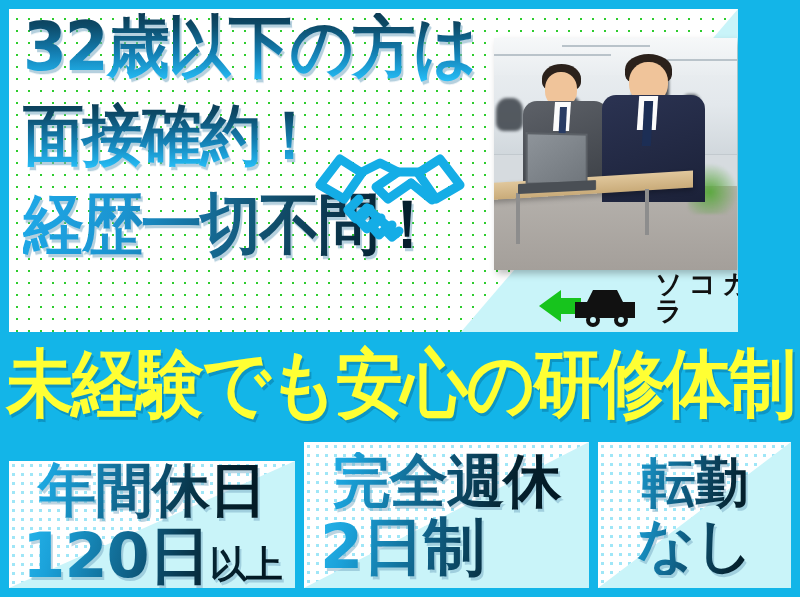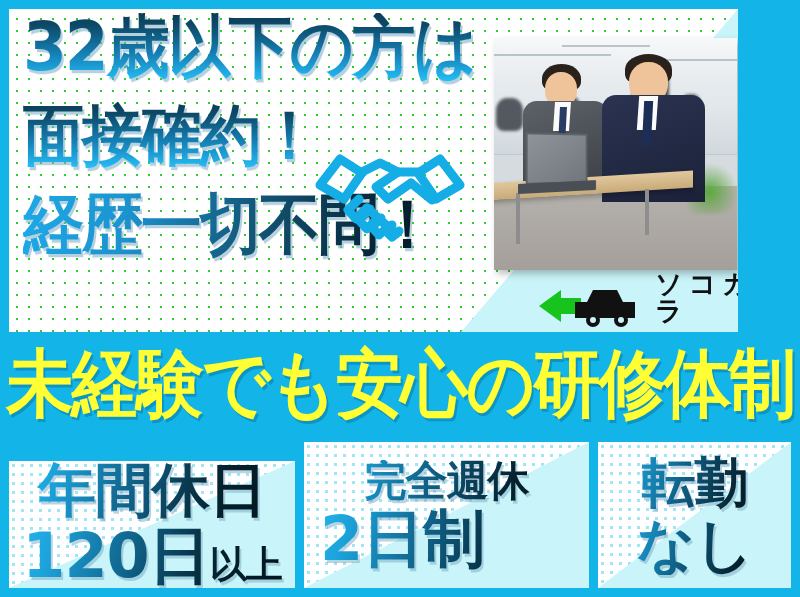--- a/index.html
+++ b/index.html
@@ -254,21 +254,21 @@
     background: linear-gradient(105deg, #2bbdf2 0%, #1ba2da 16%, #0f5d82 45%, #05222f 72%, #01121a 100%);
     -webkit-background-clip:text; background-clip:text;
     -webkit-text-fill-color:transparent; color:transparent;
     filter: drop-shadow(2px 3px 0 rgba(120,170,195,.5));
     line-height:1.02;
     letter-spacing:-1px;
   }
   .b1 .bx1 { font-size:58px; }
   .b1 .bx2 { font-size:62px; margin-top:4px; }
   .b1 .bx2 .small { font-size:37px; letter-spacing:-1px; }
-  .b2 .bx1 { font-size:42px; }
+  .b2 .bx1 { font-size:58px; }
   .b2 .bx2 { font-size:62px; margin-top:4px; text-align:left; padding-left:12px;}
   .b2 .bx2wrap { display:block; text-align:left; padding-left:16px; }
   .b3 .bx1 { font-size:54px; }
   .b3 .bx2 { font-size:58px; margin-top:6px; }
 </style>
 </head>
 <body>
 
 <div id="ad">
 

